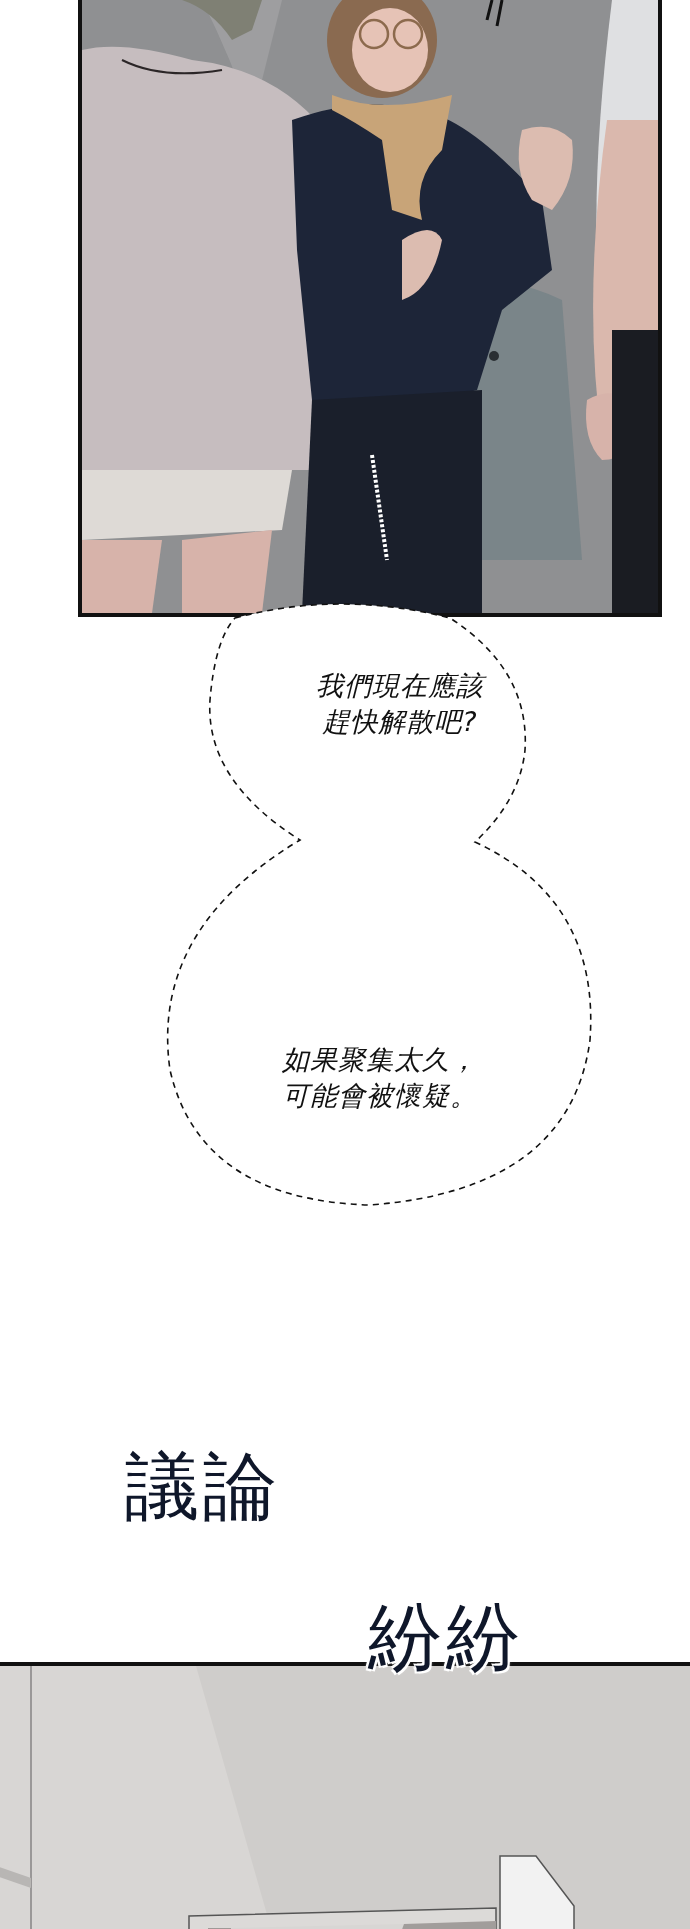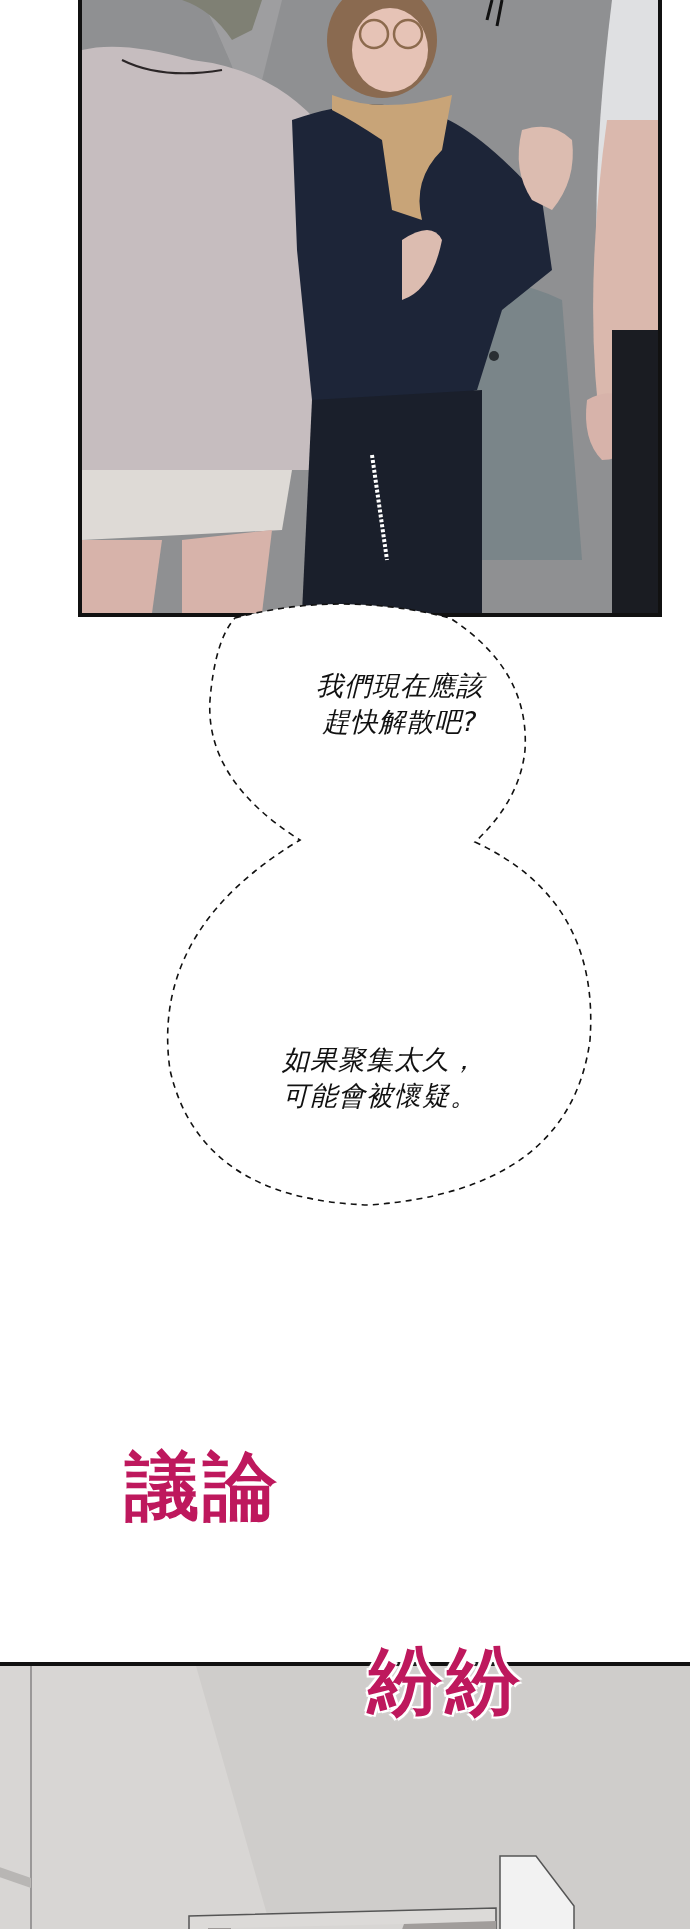--- a/index.html
+++ b/index.html
@@ -2,22 +2,22 @@
 <html><head>
 <meta charset="utf-8">
 <style>
   html, body { margin:0; padding:0; }
   body { width:690px; height:1929px; background:#ffffff; position:relative; overflow:hidden; font-family:"DejaVu Sans", sans-serif; }
   .panel { position:absolute; overflow:hidden; box-sizing:border-box; }
   #panel-top { left:78px; top:-4px; width:584px; height:621px; border:4px solid #111; background:linear-gradient(180deg,#8a8a8c 0%,#9c9ea0 40%,#7f8486 100%); }
   #panel-bottom { left:-4px; top:1662px; width:700px; height:280px; border-top:4px solid #111; background:linear-gradient(160deg,#e6e4e2 0%,#d6d4d2 40%,#c2c2c2 100%); }
   .shape { position:absolute; }
   .bubble-text { position:absolute; color:#111; font-size:27px; line-height:36px; text-align:center; white-space:pre-line; letter-spacing:1px;font-style:italic; }
-  .sfx { position:absolute; font-family:"DejaVu Sans", sans-serif; font-weight:bold; color:#be185d; font-size:74px; letter-spacing:4px; }
-  .sfx.outlined { text-shadow: 0 0 4px #fff, 2px 2px 0 #fff, -2px -2px 0 #fff, 2px -2px 0 #fff, -2px 2px 0 #fff; margin-top: 44px; }
+  .sfx { position:absolute; font-family:"DejaVu Sans", sans-serif; font-weight:normal; color:#0f172a; font-size:74px; letter-spacing:4px; }
+  .sfx.outlined { text-shadow: 0 0 4px #fff, 2px 2px 0 #fff, -2px -2px 0 #fff, 2px -2px 0 #fff, -2px 2px 0 #fff; }
   svg { display:block; }
 </style>
 </head>
 <body>
 
 <div class="panel" id="panel-top">
   <svg width="576" height="613" viewBox="0 0 576 613">
 
     <rect x="0" y="0" width="576" height="613" fill="#8f9092"></rect>
     <path d="M120 0 Q150 60 170 120 L200 0 Z" fill="#a9a9aa" opacity="0.6"></path>

